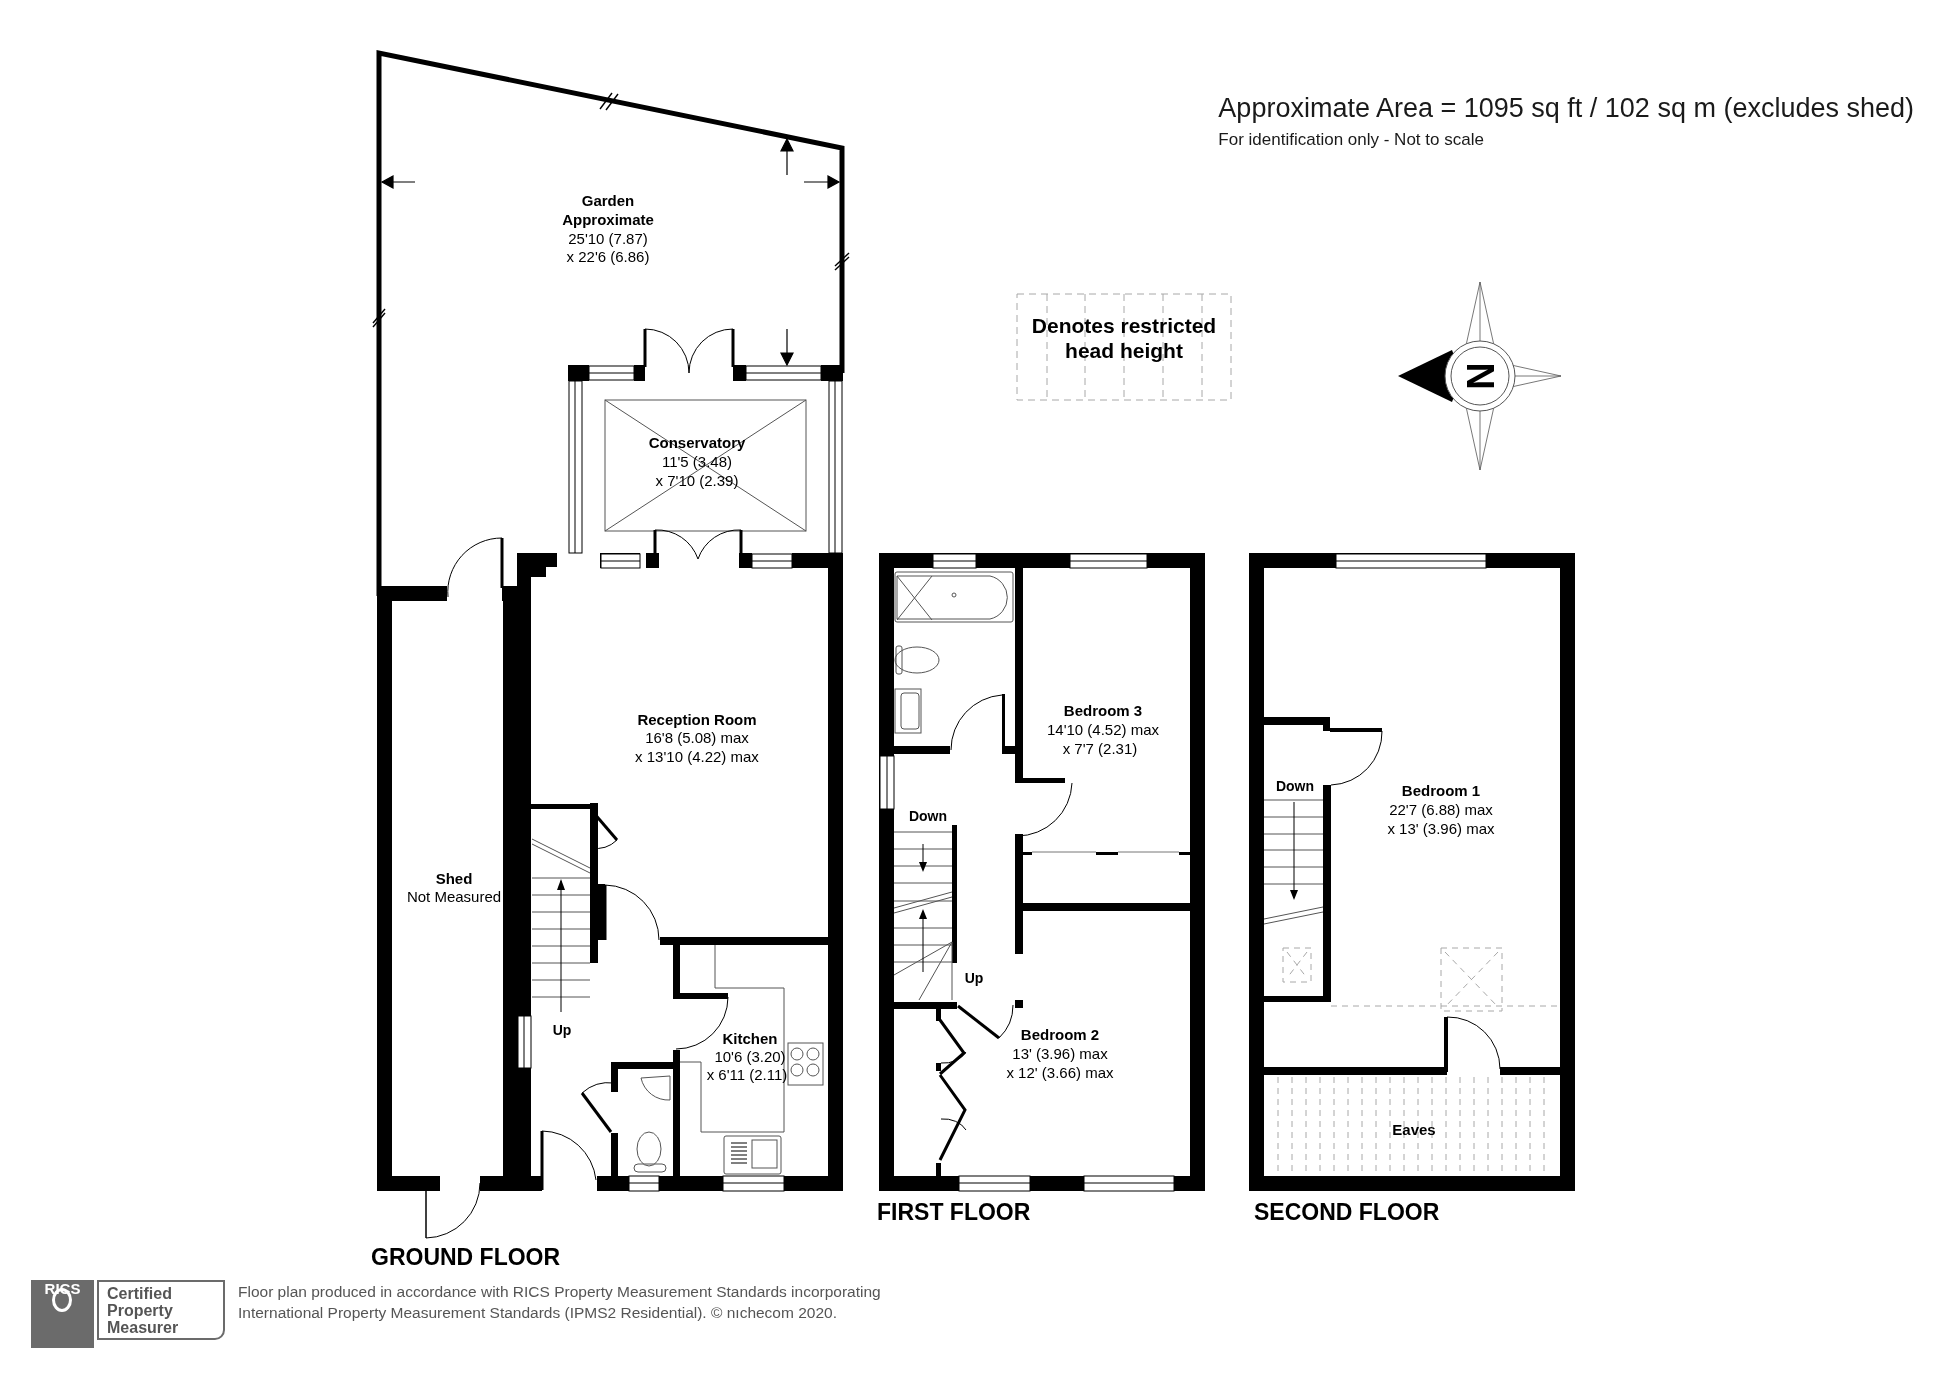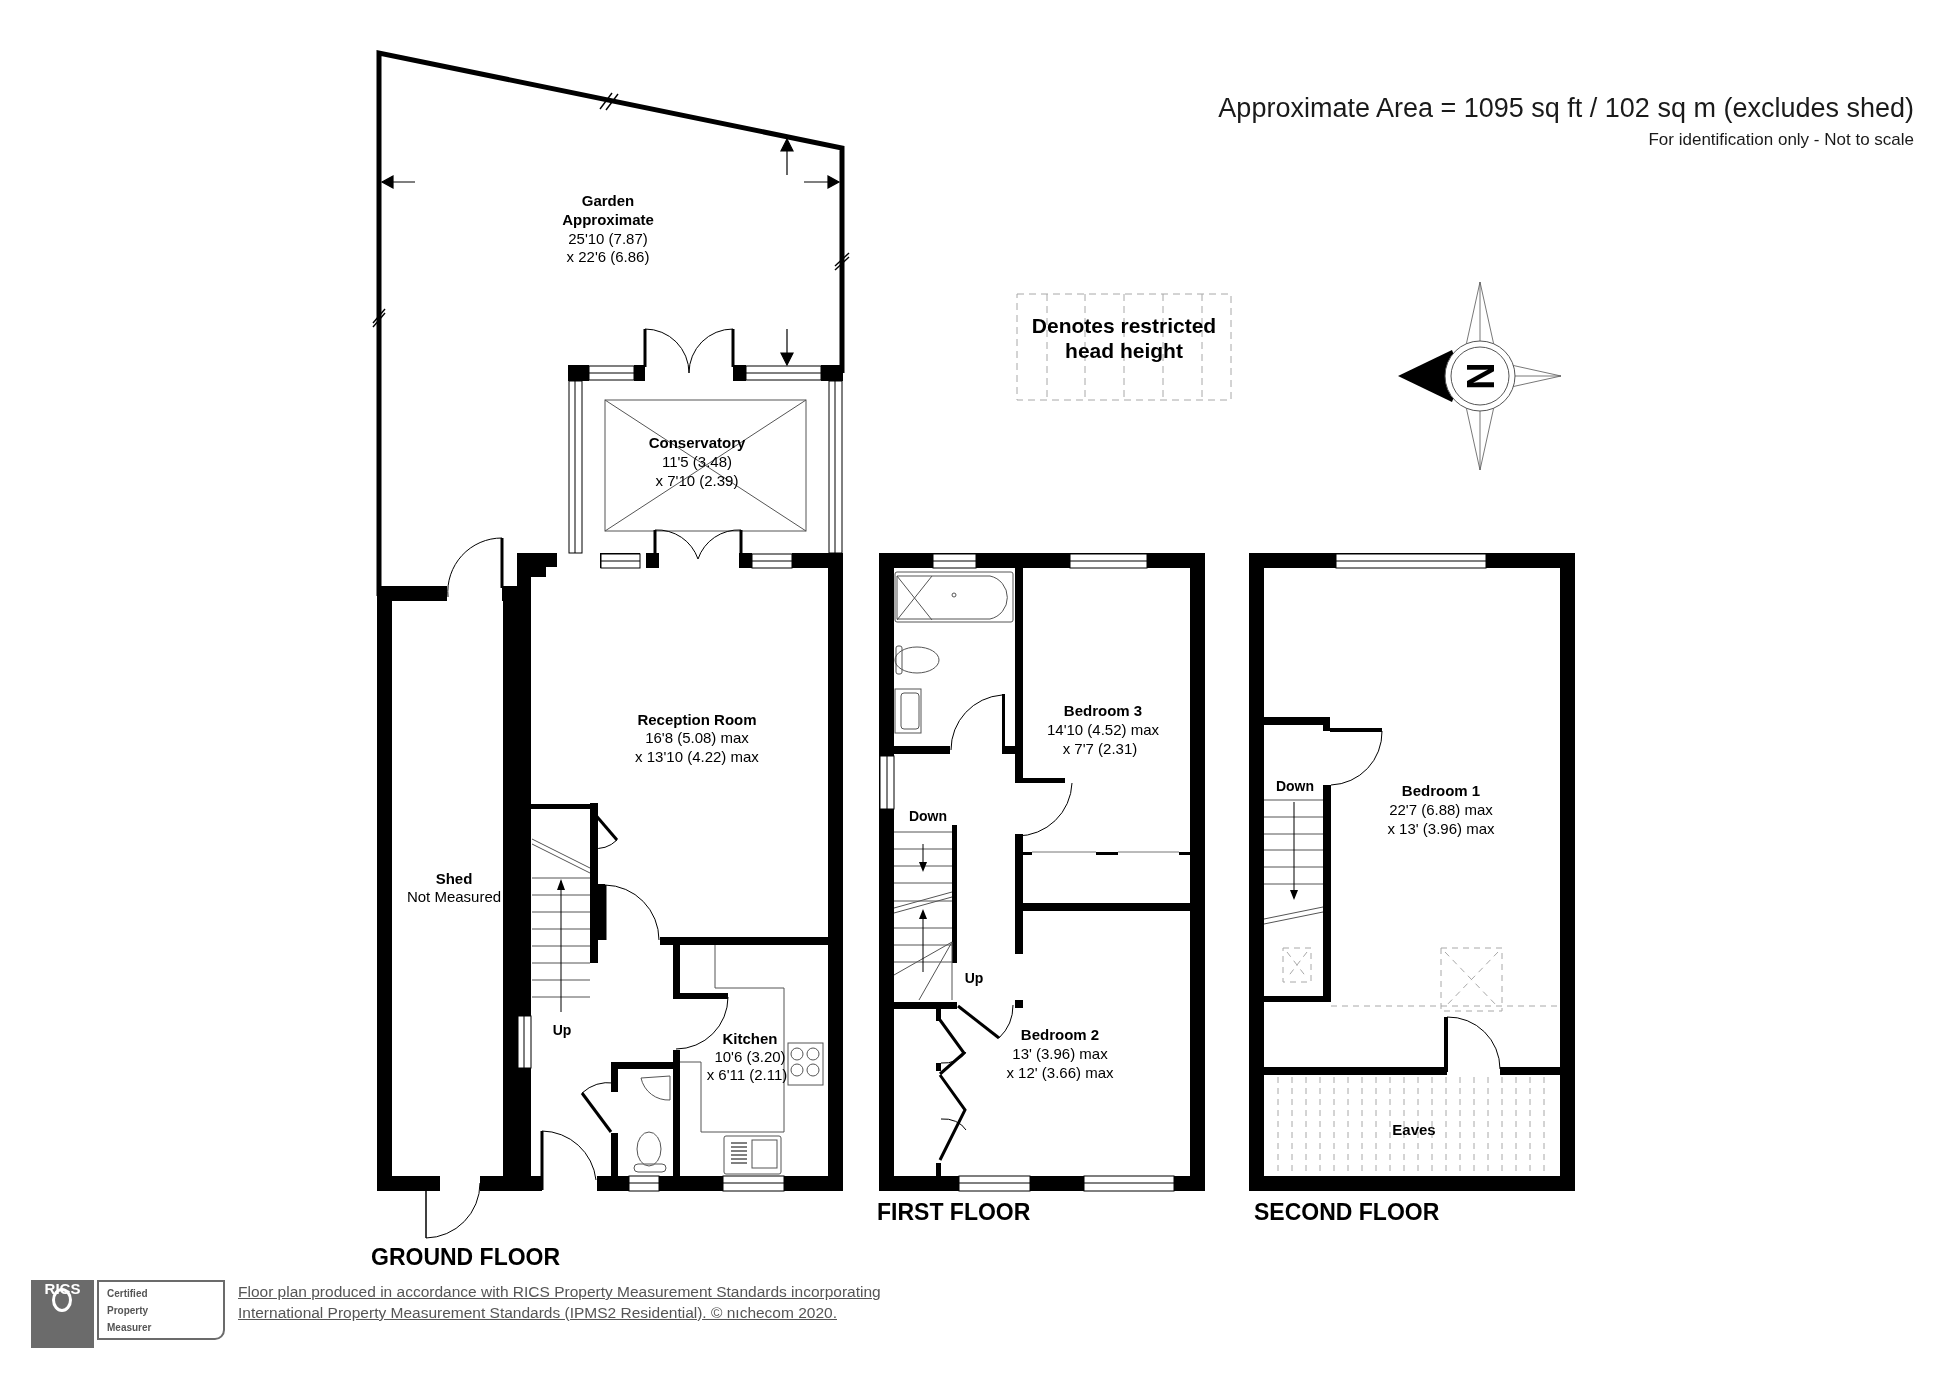--- a/index.html
+++ b/index.html
@@ -1,29 +1,29 @@
 <!DOCTYPE html>
 <html><head>
 <meta charset="utf-8">
 <style>
   html, body { margin:0; padding:0; background:#ffffff; }
   body { width:1946px; height:1376px; position:relative; overflow:hidden; font-family:"Liberation Sans", sans-serif; color:#000; }
   #plan { position:absolute; left:0; top:0; width:1946px; height:1376px; }
-  .area-block { position:absolute; right:32px; top:92px; text-align:right; color:#1a1a1a; }
+  .area-block { position:absolute; right:32px; top:92px; text-align:left; color:#1a1a1a; }
   .area-line { font-size:27px; line-height:33px; display:block; }
   .area-note { font-size:17px; line-height:30px; display:block; margin-top:0; }
   .rlabel { font-family:"Liberation Sans", sans-serif; text-anchor:middle; }
   .rname { font-weight:bold; font-size:15px; }
   .rdim { font-size:15px; }
   .floor-label { font-family:"Liberation Sans", sans-serif; font-weight:bold; font-size:23px; }
-  .footer-text { position:absolute; left:238px; top:1281px; font-size:15.5px; line-height:21px; color:#555;text-decoration:underline; }
+  .footer-text { position:absolute; left:238px; top:1281px; font-size:15.5px; line-height:21px; color:#555; }
   .rics-badge { position:absolute; left:31px; top:1280px; width:194px; height:60px; display:flex; }
   .rics-logo { width:63px; height:68px; background:#6b6b6b; color:#fff; display:flex; flex-direction:column; align-items:center; font-weight:bold; font-size:15px; padding-bottom:6px; box-sizing:border-box; position:relative; }
   .rics-lion { position:absolute; top:8px; left:21px; width:20px; height:24px; border-radius:50%; border:3px solid #fff; box-sizing:border-box; }
-  .rics-cert { flex:1; margin-left:3px; border:2px solid #6b6b6b; border-radius:0 0 10px 0; font-size:10px; line-height:17px; color:#555; font-weight:bold; padding:3px 16px 0 8px; box-sizing:border-box; }
+  .rics-cert { flex:1; margin-left:3px; border:2px solid #6b6b6b; border-radius:0 0 10px 0; font-size:16px; line-height:17px; color:#555; font-weight:bold; padding:3px 16px 0 8px; box-sizing:border-box; }
   .legend-text { font-family:"Liberation Sans", sans-serif; font-weight:bold; font-size:21px; text-anchor:middle; }
 </style>
 </head>
 <body>
 
 <svg id="plan" viewBox="0 0 1946 1376" xmlns="http://www.w3.org/2000/svg">
 
   <g>
     <polyline points="379,596 379,53 842,148 842,373" fill="none" stroke="#000" stroke-width="5"></polyline>
 

